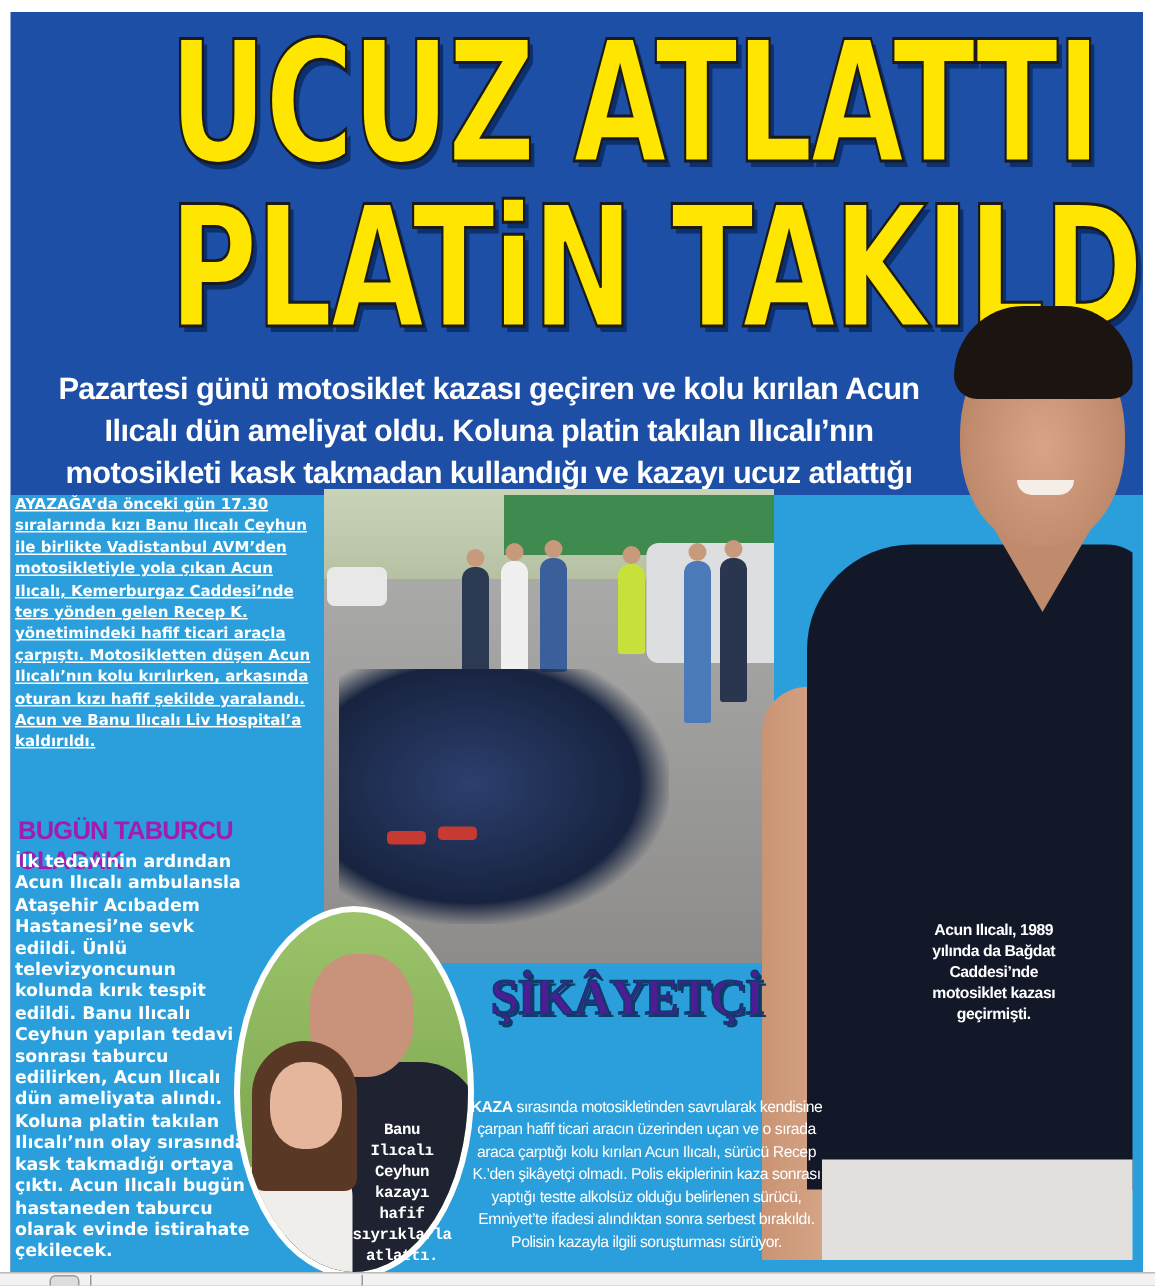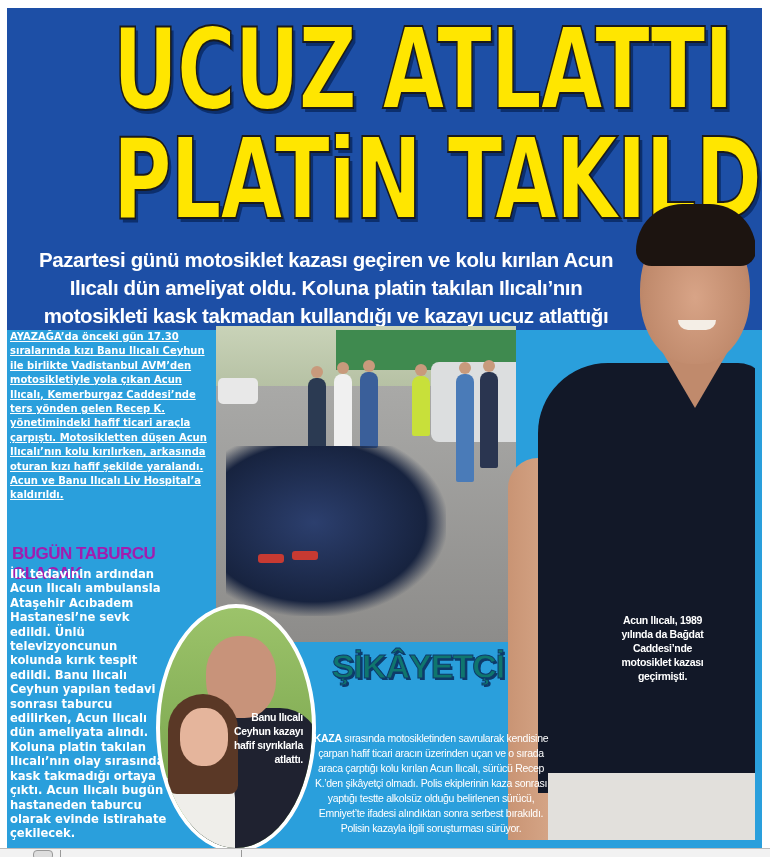--- a/index.html
+++ b/index.html
@@ -31,22 +31,22 @@
     .portrait .arm { position:absolute; left:0; top:260px; width:70px; height:390px; background:linear-gradient(90deg,#c99474,#ddb092); border-radius:30px 20px 0 0; }
     .portrait .pants { position:absolute; left:40px; top:575px; width:215px; height:70px; background:#e2e0dc; }
     .portrait .smile { position:absolute; left:170px; top:122px; width:38px; height:10px; background:#f4eee6; border-radius:0 0 20px 20px; }
     .caption-right { position:absolute; left:610px; top:613px; width:105px; text-align:center; color:#ffffff; font-family:"Liberation Sans", sans-serif; font-weight:bold; font-size:10.5px; line-height:14px; letter-spacing:-0.3px; }
     .oval { position:absolute; left:156px; top:604px; width:152px; height:240px; border-radius:50%; border:4px solid #ffffff; overflow:hidden; background:linear-gradient(#9cc36a,#6f9c45); }
     .oval .man { position:absolute; left:46px; top:28px; width:70px; height:82px; background:#c8937a; border-radius:45%; }
     .oval .manshirt { position:absolute; left:30px; top:100px; width:130px; height:150px; background:#1f2230; border-radius:40px 40px 0 0; }
     .oval .girlhair { position:absolute; left:8px; top:86px; width:70px; height:100px; background:#5a3826; border-radius:40px 40px 10px 10px; }
     .oval .girl { position:absolute; left:20px; top:100px; width:48px; height:58px; background:#e5b59c; border-radius:45%; }
     .oval .girlshirt { position:absolute; left:0; top:160px; width:75px; height:90px; background:#efeeea; border-radius:30px 30px 0 0; }
-    .oval-caption { position:absolute; left:233px; top:710px; width:70px; text-align:right; color:#ffffff; font-family:Liberation Sans, sans-serif; font-weight:bold; font-size:10.5px; line-height:14px; letter-spacing:-0.3px; }
-    .box-title { position:absolute; left:318px; top:648px; width:200px; text-align:center; color:#0f766e; font-family:Liberation Sans, sans-serif; font-weight:bold; font-size:34px; line-height:36px; -webkit-text-stroke:1px #0e3b6a; text-shadow:2px 2px 0 #0e3b6a; letter-spacing:-1px; }
+    .oval-caption { position:absolute; left:233px; top:747px; width:70px; text-align:center; color:#ffffff; font-family:Liberation Mono, monospace; font-weight:bold; font-size:10.5px; line-height:14px; letter-spacing:-0.3px; }
+    .box-title { position:absolute; left:318px; top:648px; width:200px; text-align:center; color:#4c1d95; font-family:Liberation Serif, serif; font-weight:bold; font-size:34px; line-height:36px; -webkit-text-stroke:1px #0e3b6a; text-shadow:2px 2px 0 #0e3b6a; letter-spacing:-1px; }
     .box-body { position:absolute; left:313px; top:731px; width:236px; color:#ffffff; font-family:"Liberation Sans", sans-serif; font-size:10.5px; line-height:15px; text-align:center; letter-spacing:-0.3px; }
     .box-body .lead { font-weight:bold;margin-top:18px; }
     .toolbar { position:absolute; left:0; top:848px; width:770px; height:9px; background:#f2f2f2; border-top:1px solid #bbb; }
     .toolbar .btn { position:absolute; left:33px; top:1px; width:18px; height:8px; border:1px solid #999; border-radius:4px; background:#ddd; }
     .toolbar .field { position:absolute; left:60px; top:1px; width:180px; height:8px; border-left:1px solid #999; border-right:1px solid #999; }
   </style>
 </head>
 <body>
 
 <div class="page">

